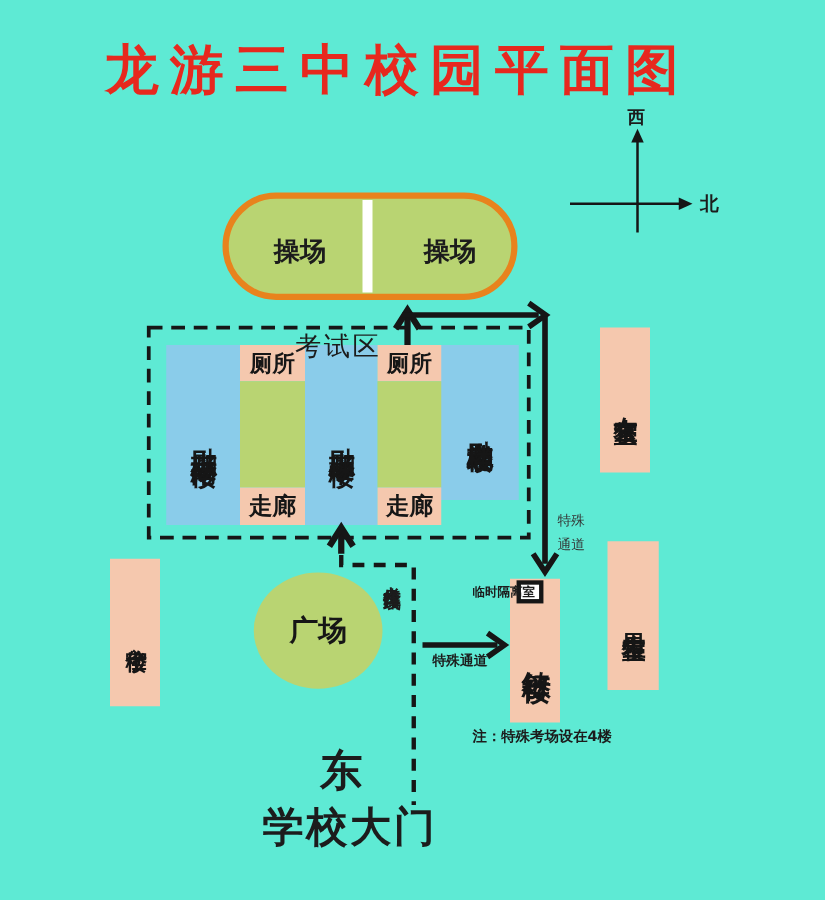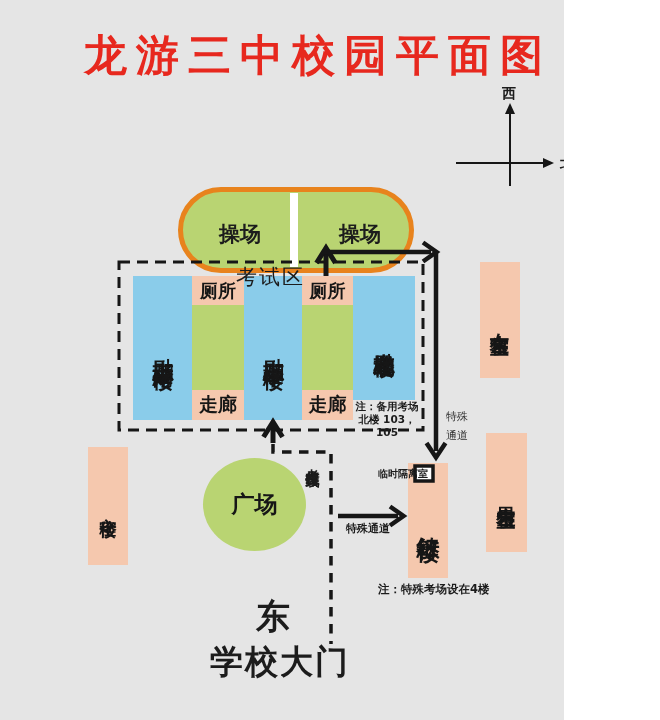--- a/index.html
+++ b/index.html
@@ -1,31 +1,30 @@
 <!DOCTYPE html>
 <html style="--c-red: #e7281e; --c-orange: #e8831d; --c-green: #b9d472; --c-blue: #8accea; --c-pink: #f5c8ae; --c-ink: #161616;"><head>
 <meta charset="utf-8">
 <style>
   html,body{margin:0;padding:0;}
   .canvas{
-    position:relative;width:564px;height:720px;background:#e5e5e5;overflow:hidden;
+    position:relative;width:660px;height:720px;background:#5eead4;overflow:hidden;
     font-family:"DejaVu Sans","Liberation Sans",sans-serif;color:#1c1c1c;
   }
   .abs{position:absolute;}
   .title{
     left:84px;top:27px;width:520px;font-size:43px;font-weight:bold;
     letter-spacing:9px;color:var(--c-red,#e7281e);white-space:nowrap;
   }
   svg.overlay{left:0;top:0;width:660px;height:720px;color:var(--c-ink,#161616);}
   
   .stadium{
     left:178px;top:154px;width:236px;height:86px;box-sizing:border-box;
     background:var(--c-green,#b9d472);border:5px solid var(--c-orange,#e8831d);
     border-radius:43px;
-    margin-top:33px;
   }
   .stadium-divider{left:107px;top:1px;width:8px;height:74px;background:#fff;}
   .field-label{top:27px;height:30px;font-size:21px;font-weight:bold;text-align:center;line-height:30px;}
   
   .bluecol{
     background:var(--c-blue,#8accea);display:flex;align-items:center;justify-content:center;
     writing-mode:vertical-rl;text-orientation:upright;font-weight:bold;font-size:21px;
     letter-spacing:3px;line-height:1;color:#161616;
   }
   .greenblock{background:var(--c-green,#b9d472);}
@@ -124,24 +123,20 @@
       <polyline points="390,506.5 403.5,516 390,525.5"></polyline>
     </g>
 
     <rect x="415" y="466" width="18" height="15" fill="#ffffff" stroke="currentColor" stroke-width="3.5"></rect>
   </svg>
 
   <div class="abs compass-label" style="left:502px;top:85px;font-size:14px;">西</div>
   <div class="abs compass-label" style="left:560px;top:154px;font-size:15px;">北</div>
 
   <div class="abs exam-label">考试区</div>
-  <div class="abs note1">
-    <div>注：备用考场</div>
-    <div>北楼 103，105</div>
-  </div>
 
   <div class="abs route-label">考生行径路线</div>
   <div class="abs small-bold" style="left:346px;top:521px;text-align:center;">特殊通道</div>
   <div class="abs channel-right">
     <div>特殊</div>
     <div>通道</div>
   </div>
   <div class="abs isolation-label">临时隔离室</div>
   <div class="abs note2">注：特殊考场设在4楼</div>
 

